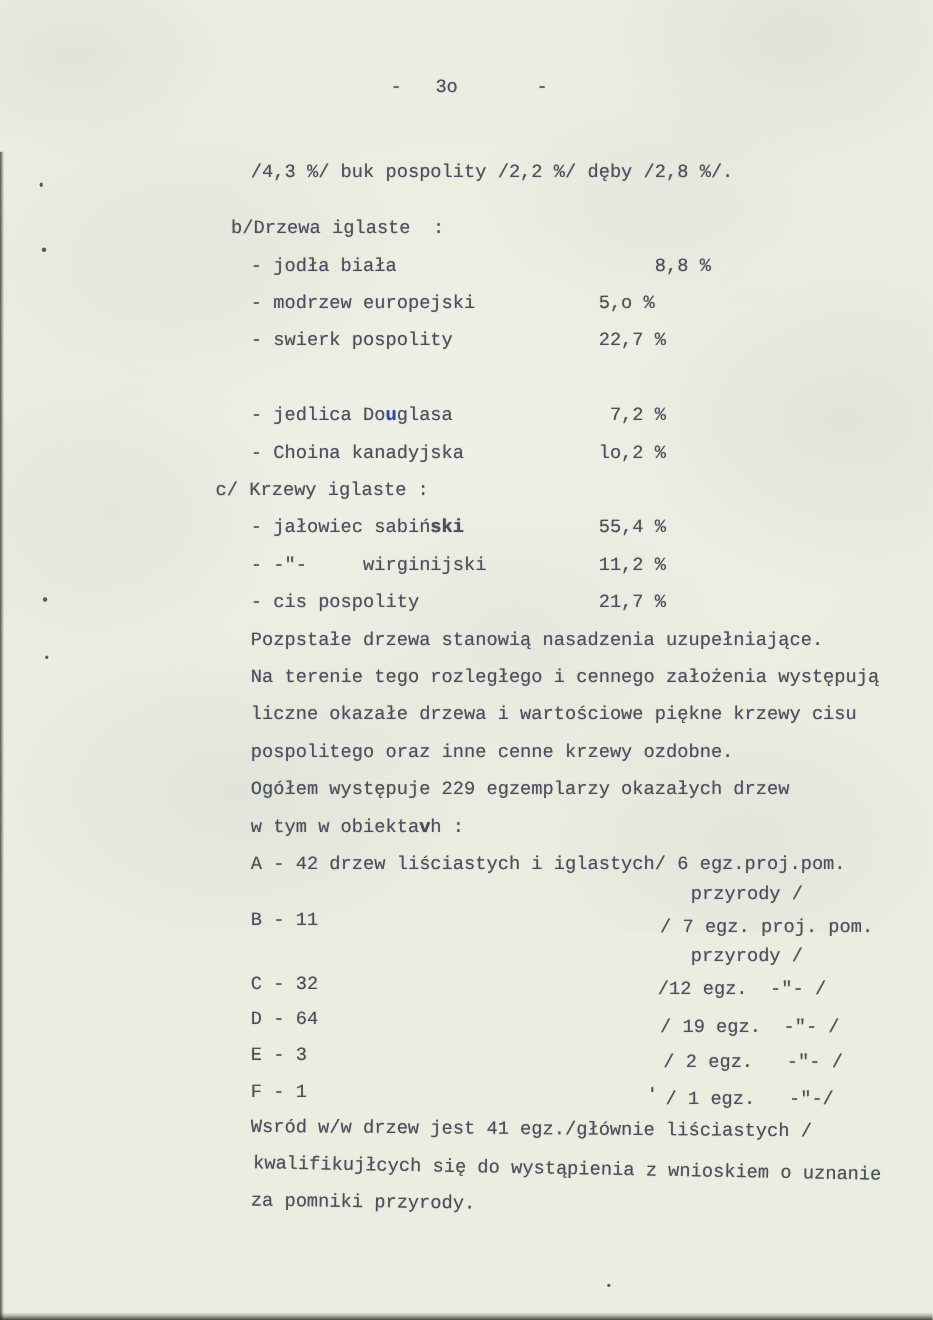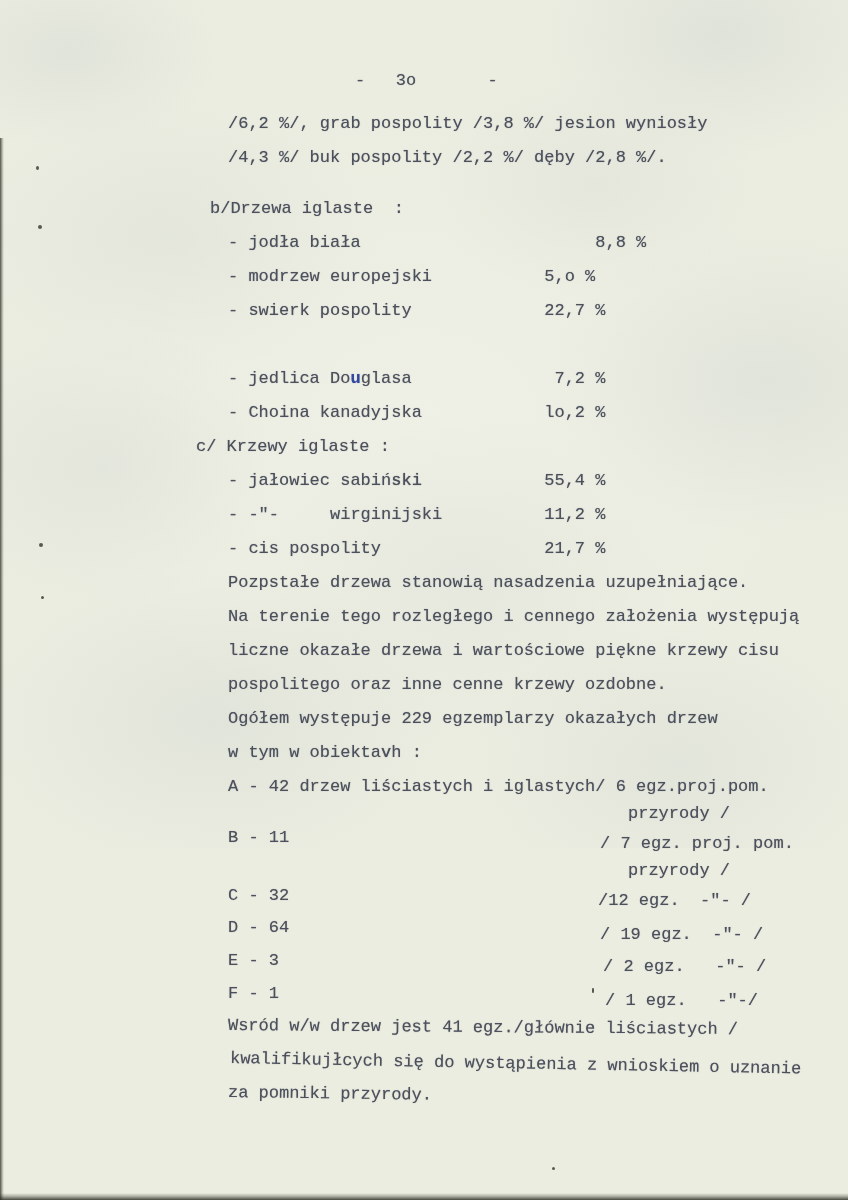--- a/index.html
+++ b/index.html
@@ -24,21 +24,21 @@
       #ecede1;
   }
   .line{
     position:absolute;white-space:pre;
     font-size:17px;line-height:20px;color:#4b505c;
     text-shadow:0 0 1px rgba(75,80,92,.55);
     letter-spacing:0;
   }
   .line .detail{position:absolute;white-space:pre;}
   .ink-blue{color:#30489e;font-weight:bold;text-shadow:0 0 1px rgba(48,72,158,.6);}
-  .ink-bold{font-weight:normal;text-shadow:0 0 1px rgba(55,60,72,.9);}
+  .ink-bold{font-weight:bold;text-shadow:0 0 1px rgba(55,60,72,.9);}
   .tilt-a{transform:rotate(.45deg);transform-origin:0 50%;}
   .tilt-b{transform:rotate(1.05deg);transform-origin:0 50%;}
   .tilt-c{transform:rotate(.75deg);transform-origin:0 50%;}
   .speck{position:absolute;background:#3c4038;border-radius:50%;opacity:.85;}
   .edge-left{
     position:absolute;left:0;top:138px;width:4px;height:1062px;
     background:linear-gradient(to right, rgba(42,45,34,.8), rgba(42,45,34,.25) 60%, transparent);
   }
   .edge-bottom{
     position:absolute;left:0;top:1193px;width:848px;height:7px;
@@ -55,21 +55,20 @@
 
   <div class="speck" style="left:36px;top:166px;width:3px;height:4px"></div>
   <div class="speck" style="left:38px;top:225px;width:4px;height:4px"></div>
   <div class="speck" style="left:39px;top:543px;width:4px;height:4px"></div>
   <div class="speck" style="left:41px;top:596px;width:3px;height:3px"></div>
   <div class="speck" style="left:592px;top:988px;width:2px;height:5px;border-radius:1px"></div>
   <div class="speck" style="left:552px;top:1167px;width:3px;height:3px"></div>
 
   <div class="line" style="left:355px;top:71px">-   3o       -</div>
 
-  <div class="line" style="left:228px;top:114px">/6,2 %/, grab pospolity /3,8 %/ jesion wyniosły</div>
   <div class="line" style="left:228px;top:148px">/4,3 %/ buk pospolity /2,2 %/ dęby /2,8 %/.</div>
 
   <div class="line" style="left:210px;top:199px">b/Drzewa iglaste  :</div>
 
   <div class="line" style="left:228px;top:233px">- jodła biała                       8,8 %</div>
   <div class="line" style="left:228px;top:267px">- modrzew europejski           5,o %</div>
   <div class="line" style="left:228px;top:301px">- swierk pospolity             22,7 %</div>
   <div class="line" style="left:228px;top:369px"><span>- jedlica Do</span><span class="ink-blue">u</span><span>glasa              7,2 %</span></div>
   <div class="line" style="left:228px;top:403px">- Choina kanadyjska            lo,2 %</div>
 

